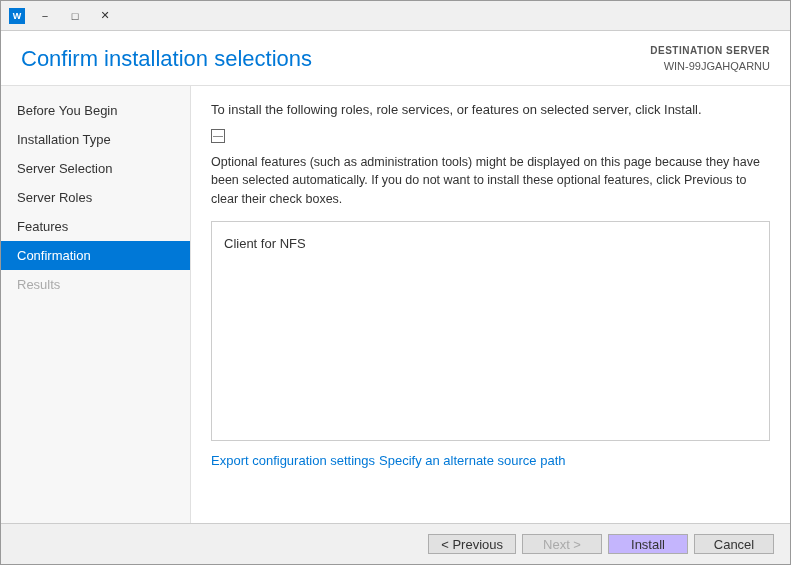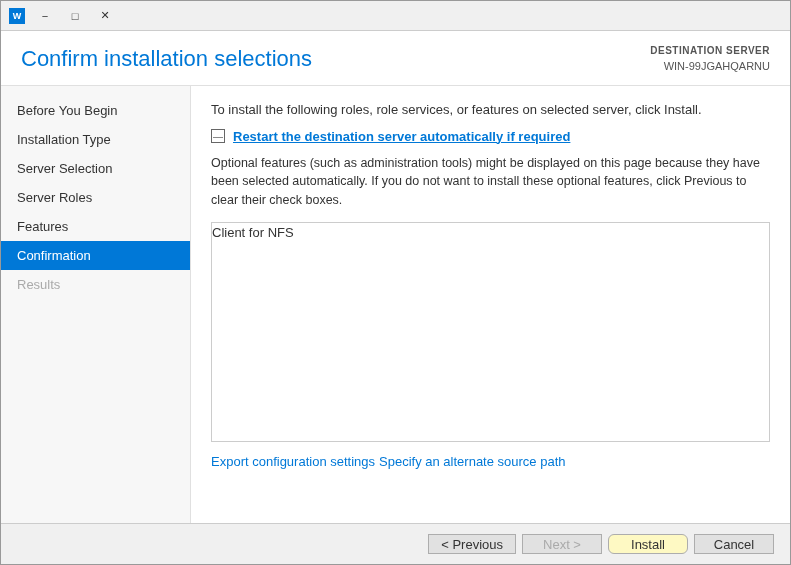--- a/index.html
+++ b/index.html
@@ -162,21 +162,21 @@
       color: #333;
       margin-bottom: 12px;
       line-height: 1.5;
     }
     .features-box {
       border: 1px solid #ccc;
       background: #fff;
       flex: 1;
       min-height: 180px;
       max-height: 220px;
-      padding: 0;
+      padding: 12px;
       font-size: 13px;
       color: #333;
       margin-bottom: 12px;
       overflow-y: auto;
     }
     .feature-item {
       padding: 2px 0;
     }
     .links-section {
       display: flex;
@@ -204,22 +204,21 @@
       min-width: 80px;
       height: 20px;
       border: 1px solid #adadad;
       background: #e1e1e1;
       cursor: pointer;
       font-size: 13px;
       color: #333;
       padding: 0 12px;
     }
     .footer-btn.primary {
-      background: #fef9c3;
-      border-radius: 6px;
+      background: #c4b5fd;
     }
   </style>
 </head>
 <body>
 
 <div class="window">
 
   <div class="titlebar">
     <div class="titlebar-icon">
       <span>W</span>
@@ -251,21 +250,20 @@
       <div class="sidebar-item disabled">Results</div>
     </div>
 
     <div class="main-content">
       <p class="main-description">To install the following roles, role services, or features on selected server, click Install.</p>
 
       <div class="restart-row">
         <div class="restart-checkbox">
           <span style="font-size:10px; color:#666;">—</span>
         </div>
-        <span class="restart-label">Restart the destination server automatically if required</span>
       </div>
 
       <p class="optional-note">Optional features (such as administration tools) might be displayed on this page because they have been selected automatically. If you do not want to install these optional features, click Previous to clear their check boxes.</p>
 
       <div class="features-box">
         <div class="feature-item">Client for NFS</div>
       </div>
 
       <div class="links-section">
         <a class="link-text">Export configuration settings</a>

